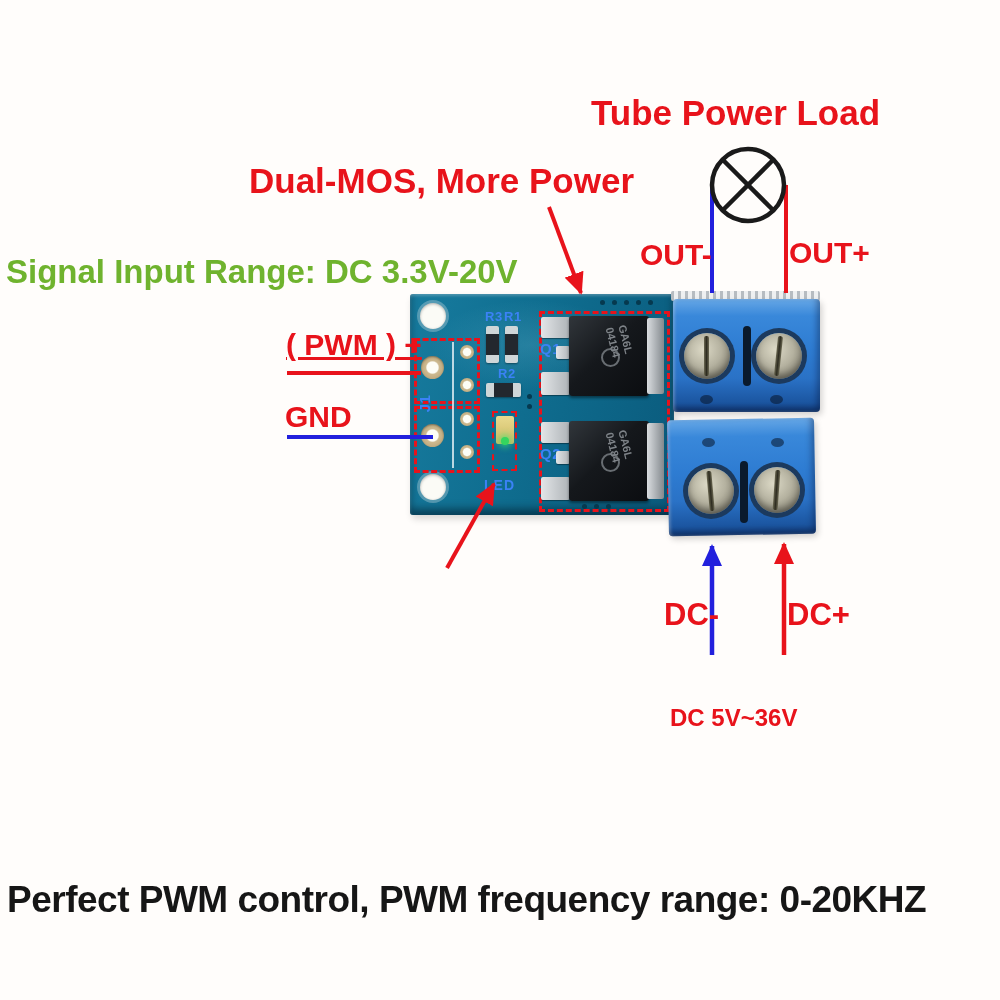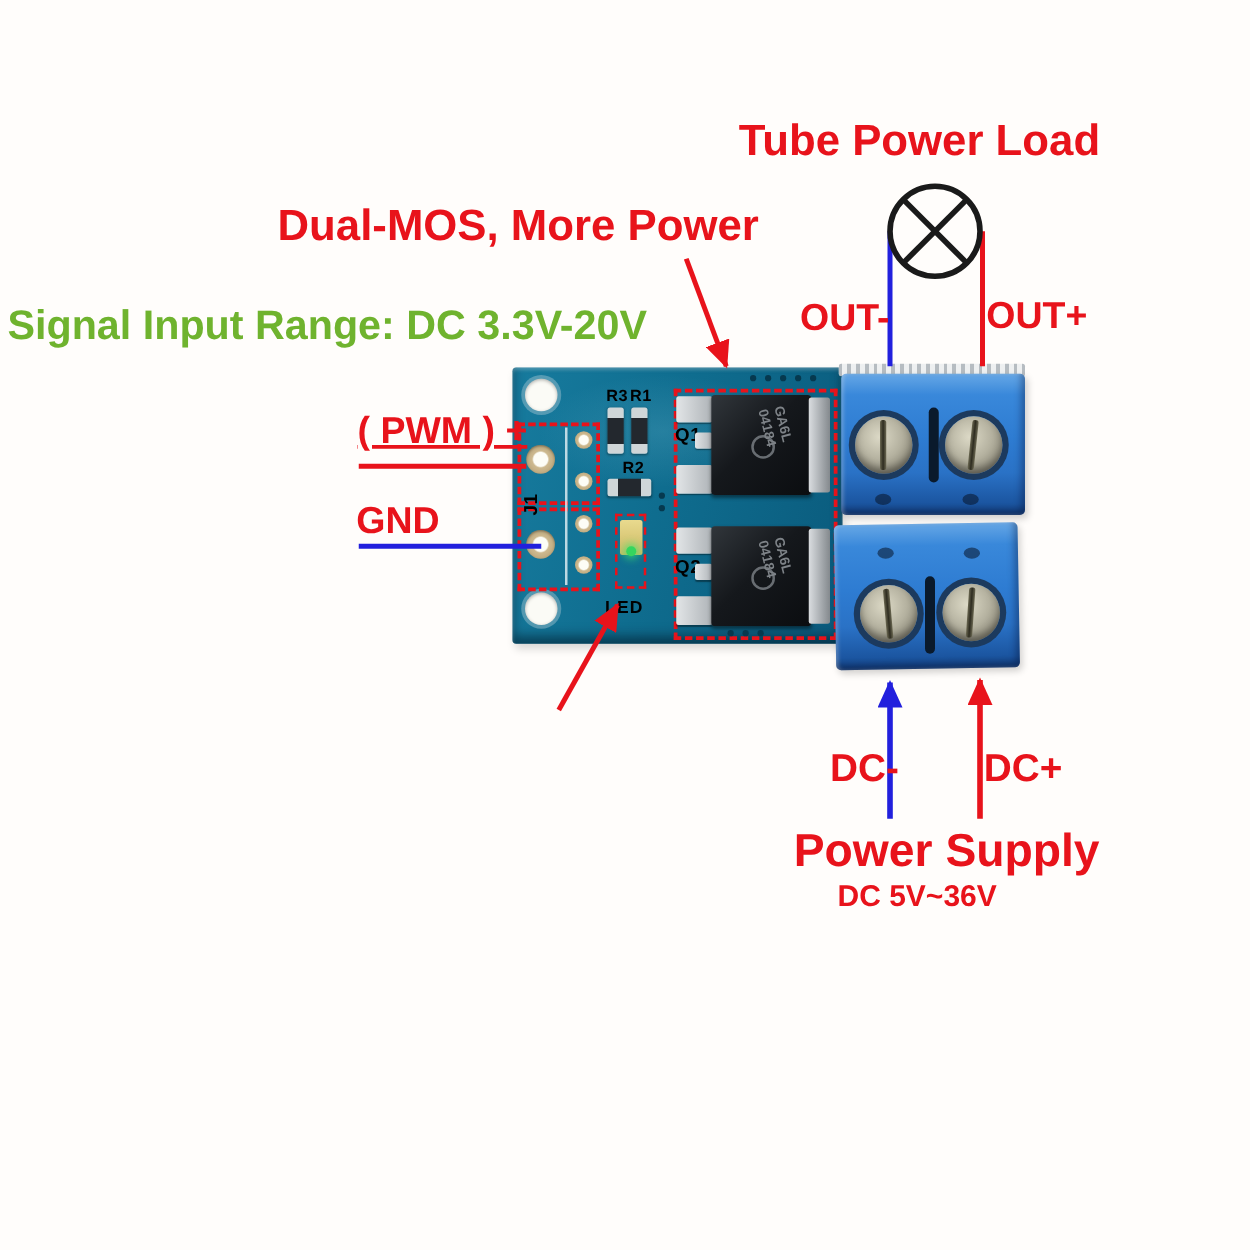--- a/index.html
+++ b/index.html
@@ -22,21 +22,21 @@
     background:radial-gradient(closest-side,rgba(140,210,230,.18),rgba(140,210,230,0));}
   .hole{position:absolute;width:26px;height:26px;border-radius:50%;background:#fbfbf6;
     box-shadow:0 0 0 3px rgba(205,220,226,.35),inset 0 1px 3px rgba(0,0,0,.3);}
   .rbox{position:absolute;border:3px dashed #e8131b;}
   .padline{position:absolute;left:452px;top:342px;width:2px;height:126px;background:rgba(245,250,252,.75);}
   .bigpad{position:absolute;width:23px;height:23px;border-radius:50%;
     background:radial-gradient(circle,#fdfdf6 0 34%,#cdb98f 42%,#b09a6e 100%);
     box-shadow:inset 0 1px 2px rgba(0,0,0,.35);}
   .smpad{position:absolute;width:14px;height:14px;border-radius:50%;
     background:radial-gradient(circle,#fdfdf6 0 36%,#cdb98f 48%,#b09a6e 100%);}
-  .silk{position:absolute;color:#000000;font-weight:bold;font-size:13px;letter-spacing:.5px;}
+  .silk{position:absolute;color:#3b82f6;font-weight:bold;font-size:13px;letter-spacing:.5px;}
   .resv{position:absolute;width:13px;height:37px;border-radius:2px;
     background:linear-gradient(180deg,#cfd6d8 0 8px,#23282e 8px 29px,#cfd6d8 29px 100%);
     box-shadow:0 1px 2px rgba(0,0,0,.4);}
   .resh{position:absolute;width:35px;height:14px;border-radius:2px;
     background:linear-gradient(90deg,#cfd6d8 0 8px,#23282e 8px 27px,#cfd6d8 27px 100%);
     box-shadow:0 1px 2px rgba(0,0,0,.4);}
   .ledbody{position:absolute;left:496px;top:416px;width:18px;height:28px;border-radius:2px;
     background:linear-gradient(180deg,#e9da8e,#cdb964);}
   .leddot{position:absolute;left:501px;top:437px;width:8px;height:8px;border-radius:50%;
     background:#35d65e;box-shadow:0 0 7px 2px rgba(60,230,110,.8);}
@@ -185,30 +185,30 @@
     <line x1="287" y1="373" x2="421" y2="373" stroke="#e8131b" stroke-width="4"></line>
     <line x1="287" y1="437" x2="433" y2="437" stroke="#2220dd" stroke-width="4"></line>
 
     <line x1="549" y1="207" x2="581" y2="293" stroke="#e8131b" stroke-width="4" marker-end="url(#ah-red)"></line>
     <line x1="447" y1="568" x2="494" y2="484" stroke="#e8131b" stroke-width="4" marker-end="url(#ah-red)"></line>
     <line x1="712" y1="655" x2="712" y2="546" stroke="#2220dd" stroke-width="4.5" marker-end="url(#ah-blue)"></line>
     <line x1="784" y1="655" x2="784" y2="544" stroke="#e8131b" stroke-width="4.5" marker-end="url(#ah-red)"></line>
   </svg>
 
   <div class="lbl red t35" style="left:591px;top:93px;">Tube Power Load</div>
-  <div class="lbl red t35" style="left:222px;top:161px;">Dual-MOS, More Power</div>
-  <div class="lbl" style="left:6px;top:241px;font-size:33px;color:#6fb32e;">Signal Input Range: DC 3.3V-20V</div>
+  <div class="lbl red t35" style="left:249px;top:161px;">Dual-MOS, More Power</div>
+  <div class="lbl" style="left:6px;top:253px;font-size:33px;color:#6fb32e;">Signal Input Range: DC 3.3V-20V</div>
 
   <div class="lbl red t30" style="left:640px;top:238px;">OUT-</div>
   <div class="lbl red t30" style="left:789px;top:236px;">OUT+</div>
 
   <div class="lbl red t30" style="left:286px;top:328px;text-decoration:underline;">( PWM ) +</div>
   <div class="lbl red t30" style="left:285px;top:400px;">GND</div>
 
 
   <div class="lbl red" style="left:664px;top:597px;font-size:31px;">DC-</div>
   <div class="lbl red" style="left:787px;top:597px;font-size:31px;">DC+</div>
 
-  <div class="lbl red" style="left:635px;top:660px;font-size:37px;">Power Supply</div>
   <div class="lbl red" style="left:670px;top:704px;font-size:24px;">DC 5V~36V</div>
 
+  <div class="lbl" style="left:7px;top:879px;font-size:37px;color:#161616;letter-spacing:-0.5px;">Perfect PWM control, PWM frequency range: 0-20KHZ</div>
 
 </div>
 
 </body></html>

